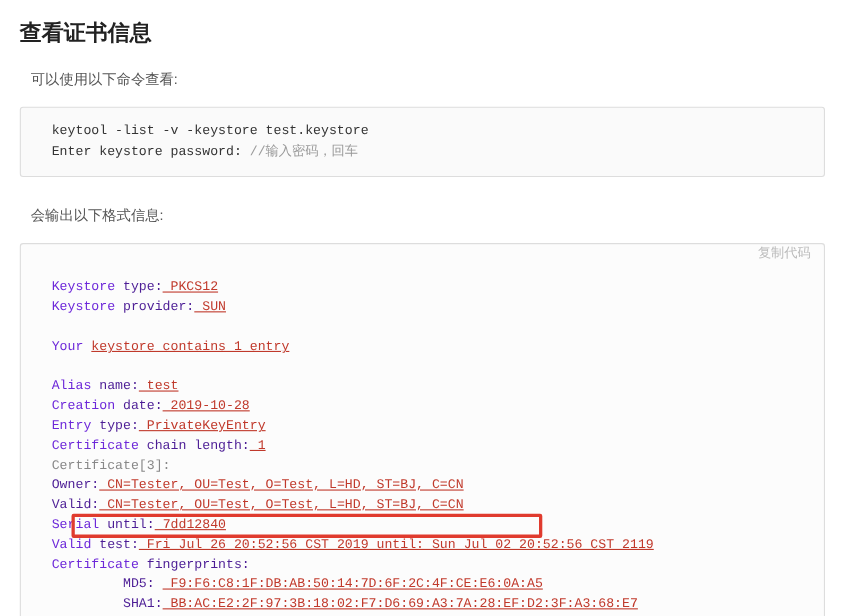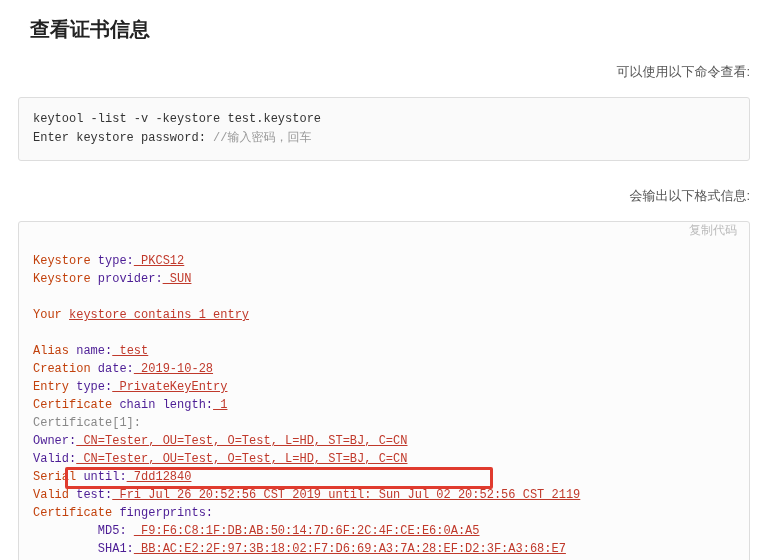--- a/index.html
+++ b/index.html
@@ -7,49 +7,48 @@
     margin: 0;
     padding: 16px 18px;
     font-family: -apple-system, "PingFang SC", "Microsoft YaHei", sans-serif;
     background: #fff;
     width: 768px;
     color: #333;
   }
   h2 {
     font-size: 20px;
     font-weight: 700;
-    margin: 0 0 20px 12px;
+    margin: 0 0 20px 0;
     color: #222;
   }
   .subtext {
     font-size: 13px;
     color: #555;
     margin: 0 0 16px 10px;
-    text-align: right;
   }
   .code-box {
     border: 1px solid #ddd;
     border-radius: 3px;
     background: #fafafa;
-    padding: 12px 14px;
+    padding: 12px 28px;
     font-family: "Courier New", Consolas, monospace;
     font-size: 12px;
     color: #333;
     white-space: pre;
     margin-bottom: 26px;
     line-height: 1.6;
     position: relative;
   }
   .code-box.big {
     line-height: 1.5;
     background: #fcfcfc;
     overflow: hidden;
   }
   .comment { color: #999; }
-  .kw-blue { color: #c2410c; }
+  .kw-blue { color: #6d28d9; }
   .kw-red { color: #c0392b; text-decoration: underline; }
   .kw-orange { color: #4c1d95; }
   .gray { color: #888; }
   .copy-link {
     position: absolute;
     top: 0;
     right: 12px;
     font-size: 12px;
     color: #bbb;
   }
@@ -75,21 +74,21 @@
 <div class="code-box big">
 <span class="copy-link">复制代码</span><span class="kw-blue">Keystore </span><span class="kw-orange">type:</span><span class="kw-red"> PKCS12</span>
 <span class="kw-blue">Keystore </span><span class="kw-orange">provider:</span><span class="kw-red"> SUN</span>
 
 <span class="kw-blue">Your </span><span class="kw-red">keystore contains 1 entry</span>
 
 <span class="kw-blue">Alias </span><span class="kw-orange">name:</span><span class="kw-red"> test</span>
 <span class="kw-blue">Creation </span><span class="kw-orange">date:</span><span class="kw-red"> 2019-10-28</span>
 <span class="kw-blue">Entry </span><span class="kw-orange">type:</span><span class="kw-red"> PrivateKeyEntry</span>
 <span class="kw-blue">Certificate </span><span class="kw-orange">chain length:</span><span class="kw-red"> 1</span>
-<span class="gray">Certificate[1]:</span>
+<span class="gray">Certificate[3]:</span>
 <span class="kw-orange">Owner:</span><span class="kw-red"> CN=Tester, OU=Test, O=Test, L=HD, ST=BJ, C=CN</span>
 <span class="kw-orange">Valid:</span><span class="kw-red"> CN=Tester, OU=Test, O=Test, L=HD, ST=BJ, C=CN</span>
 <span class="kw-blue">Serial </span><span class="kw-orange">until:</span><span class="kw-red"> 7dd12840</span>
 <span class="kw-blue">Valid </span><span class="kw-orange">test:</span><span class="kw-red"> Fri Jul 26 20:52:56 CST 2019 until: Sun Jul 02 20:52:56 CST 2119</span>
 <span class="kw-blue">Certificate </span><span class="kw-orange">fingerprints:</span>
          <span class="kw-orange">MD5: </span><span class="kw-red"> F9:F6:C8:1F:DB:AB:50:14:7D:6F:2C:4F:CE:E6:0A:A5</span>
          <span class="kw-orange">SHA1:</span><span class="kw-red"> BB:AC:E2:2F:97:3B:18:02:F7:D6:69:A3:7A:28:EF:D2:3F:A3:68:E7</span>
          
 
 

